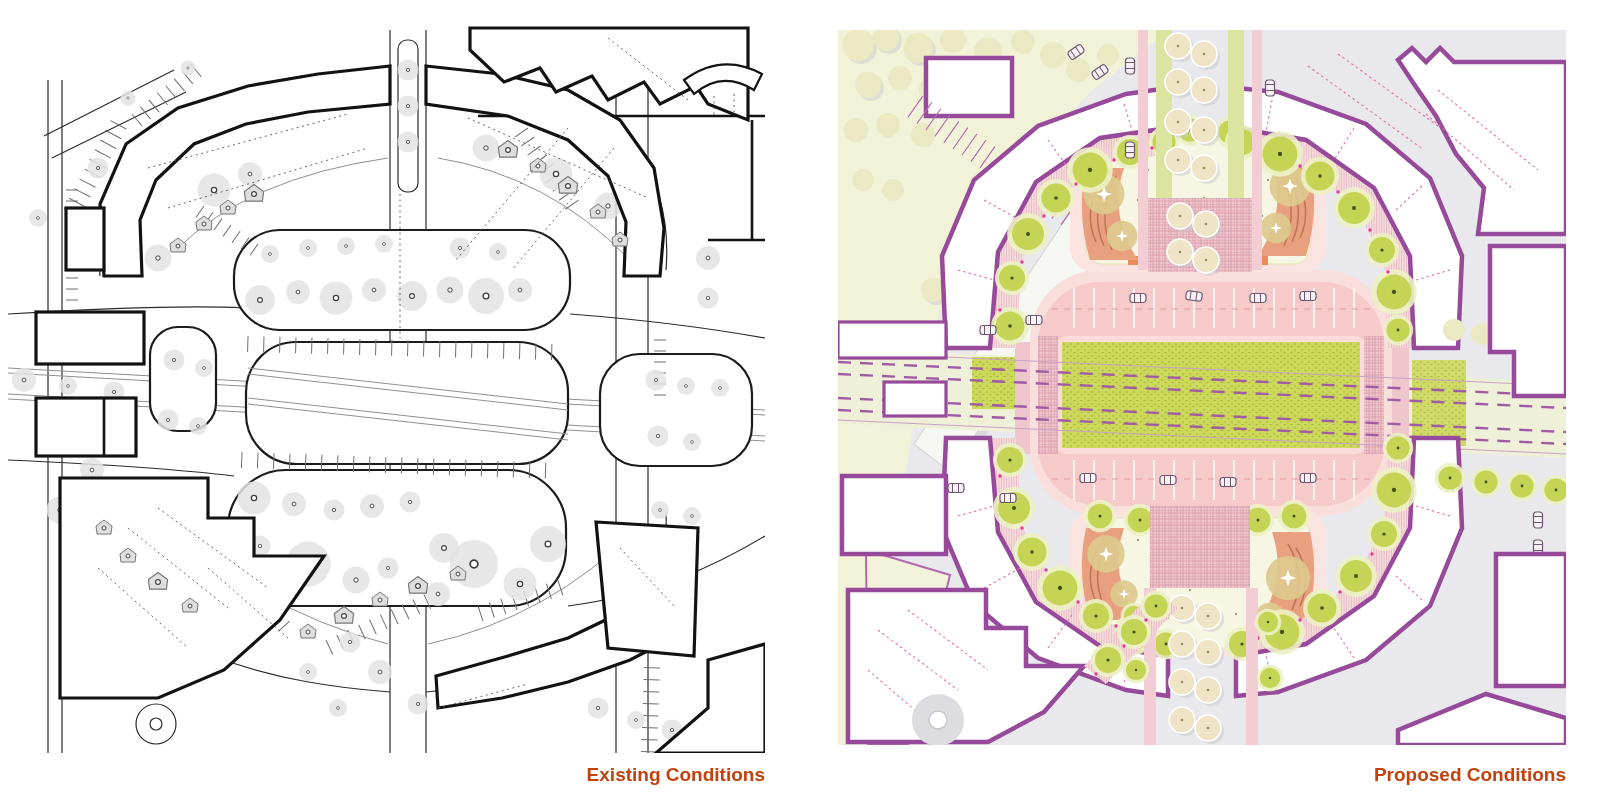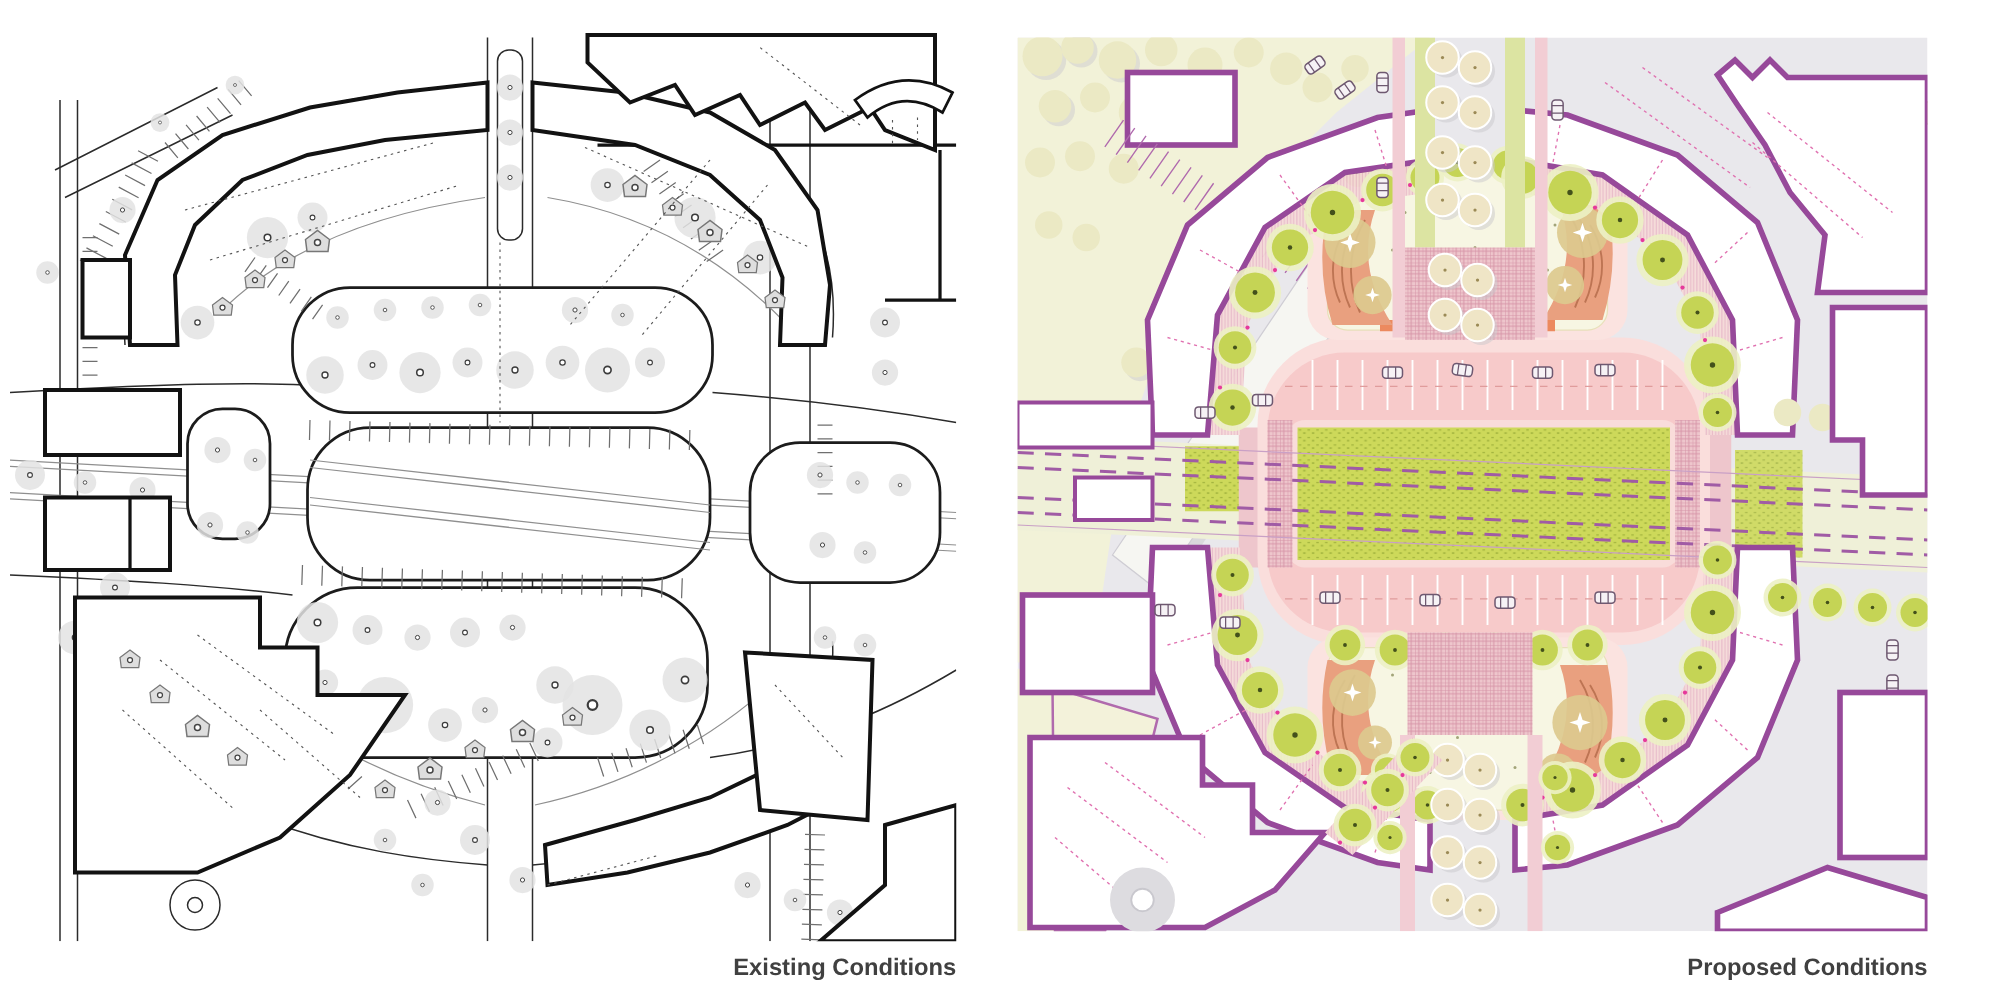--- a/index.html
+++ b/index.html
@@ -1,23 +1,23 @@
 <!DOCTYPE html>
 <html><head>
 <meta charset="utf-8">
 <style>
   html,body{margin:0;padding:0;background:#ffffff;}
   body{width:1600px;height:800px;font-family:"Liberation Sans",sans-serif;}
   .canvas{position:relative;width:1600px;height:800px;background:#fff;overflow:hidden;}
   figure.panel{position:absolute;margin:0;padding:0;}
   .panel-left{left:8px;top:8px;width:757px;height:786px;}
-  .panel-right{left:814px;top:0;width:728px;height:794px;}
+  .panel-right{left:838px;top:0;width:728px;height:794px;}
   .panel-right svg{margin-top:30px;}
   svg{display:block;}
-  .cap{position:absolute;right:0;bottom:8px;font-size:19px;font-weight:700;color:#404040;white-space:nowrap;}
+  .cap{position:absolute;right:0;bottom:8px;font-size:19px;font-weight:700;color:#c2410c;white-space:nowrap;}
   
   .rd{fill:none;stroke:#2b2b2b;stroke-width:1.2;}
   .rl{fill:none;stroke:#8f8f8f;stroke-width:1;}
   .bl{fill:#ffffff;stroke:#121212;stroke-width:3.2;stroke-linejoin:miter;}
   .bt{fill:none;stroke:#121212;stroke-width:2.6;}
   .isl{fill:#ffffff;stroke:#1c1c1c;stroke-width:2.2;}
   .tk{stroke:#6f6f6f;stroke-width:1;fill:none;}
   .dt{stroke:#555;stroke-width:0.9;stroke-dasharray:2 3.5;fill:none;}
   
   .road{fill:#e9e8ec;}

